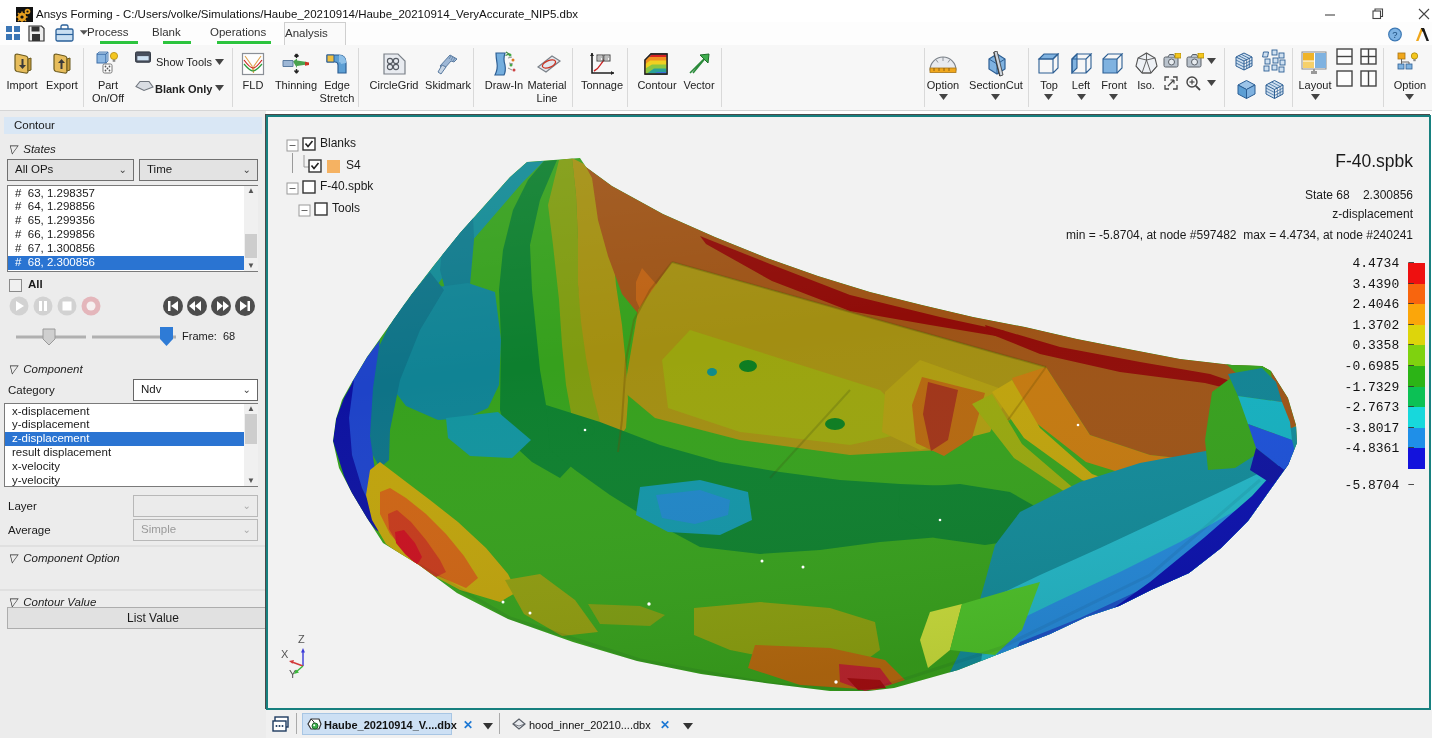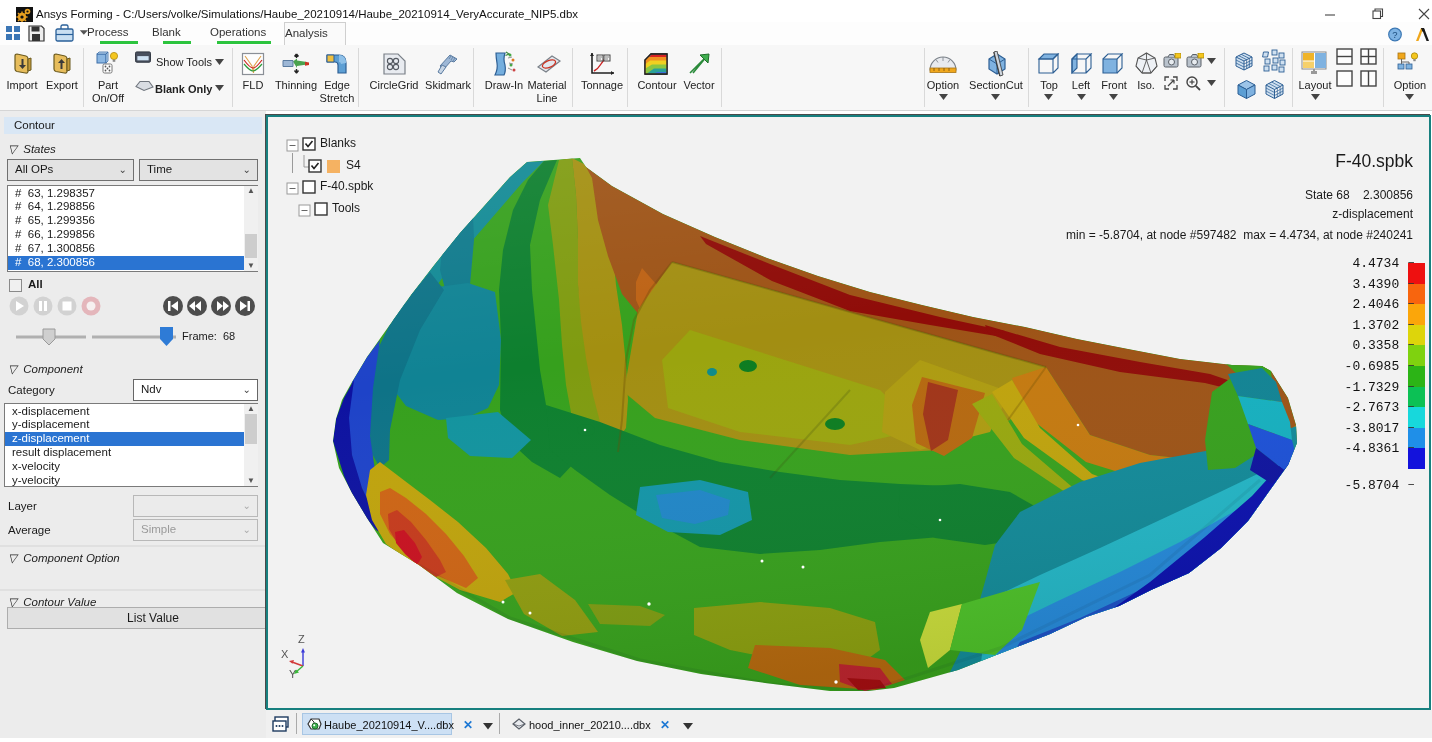--- a/index.html
+++ b/index.html
@@ -656,21 +656,21 @@
         <circle cx="11.5" cy="11" r="1" fill="#1d3a5f"></circle>
     </svg>
     <div class="abs" style="left:30px;top:3px;width:1px;height:21px;background:#aaa"></div>
     <div class="abs" style="left:36px;top:3px;width:150px;height:22px;background:#cde0f4;border:1px solid #a8c6e4"></div>
     <svg class="abs" style="left:40px;top:6px" width="17" height="16" viewBox="0 0 17 16">
       <path d="M5 3 L13 3 L15 8 L13 13 L5 13 L2 8 Z" fill="#fff" stroke="#333" stroke-width="1.2"></path>
       <path d="M5 3 L8 6 L8 13" fill="none" stroke="#333" stroke-width="1"></path>
       <circle cx="9" cy="10" r="3" fill="#3fae4f" stroke="#1e6e2a"></circle>
       <circle cx="8.2" cy="9.2" r="1" fill="#fff"></circle>
     </svg>
-    <div class="abs" style="left:58px;top:9px;font-size:11px;font-weight:normal;color:#111">Haube_20210914_V....dbx</div>
+    <div class="abs" style="left:58px;top:9px;font-size:11px;font-weight:bold;color:#111">Haube_20210914_V....dbx</div>
     <div class="abs" style="left:197px;top:8px;font-size:12px;font-weight:bold;color:#1d78d4">✕</div>
     <svg class="abs" style="left:217px;top:13px" width="10" height="7" viewBox="0 0 10 7">
         <path d="M0 0 h10 l-5 6.5z" fill="#333"></path>
       </svg>
     <div class="abs" style="left:233px;top:3px;width:1px;height:21px;background:#aaa"></div>
     <svg class="abs" style="left:243px;top:8px" width="18" height="13" viewBox="0 0 18 13">
       <path d="M4 6 L10 1 L16 6 L10 11 Z" fill="#e8eaee" stroke="#5a6068" stroke-width="1.2"></path>
       <path d="M4 6 L10 8 L16 6" fill="none" stroke="#5a6068" stroke-width="0.8"></path>
     </svg>
     <div class="abs" style="left:263px;top:9px;font-size:11px;color:#111">hood_inner_20210....dbx</div>

